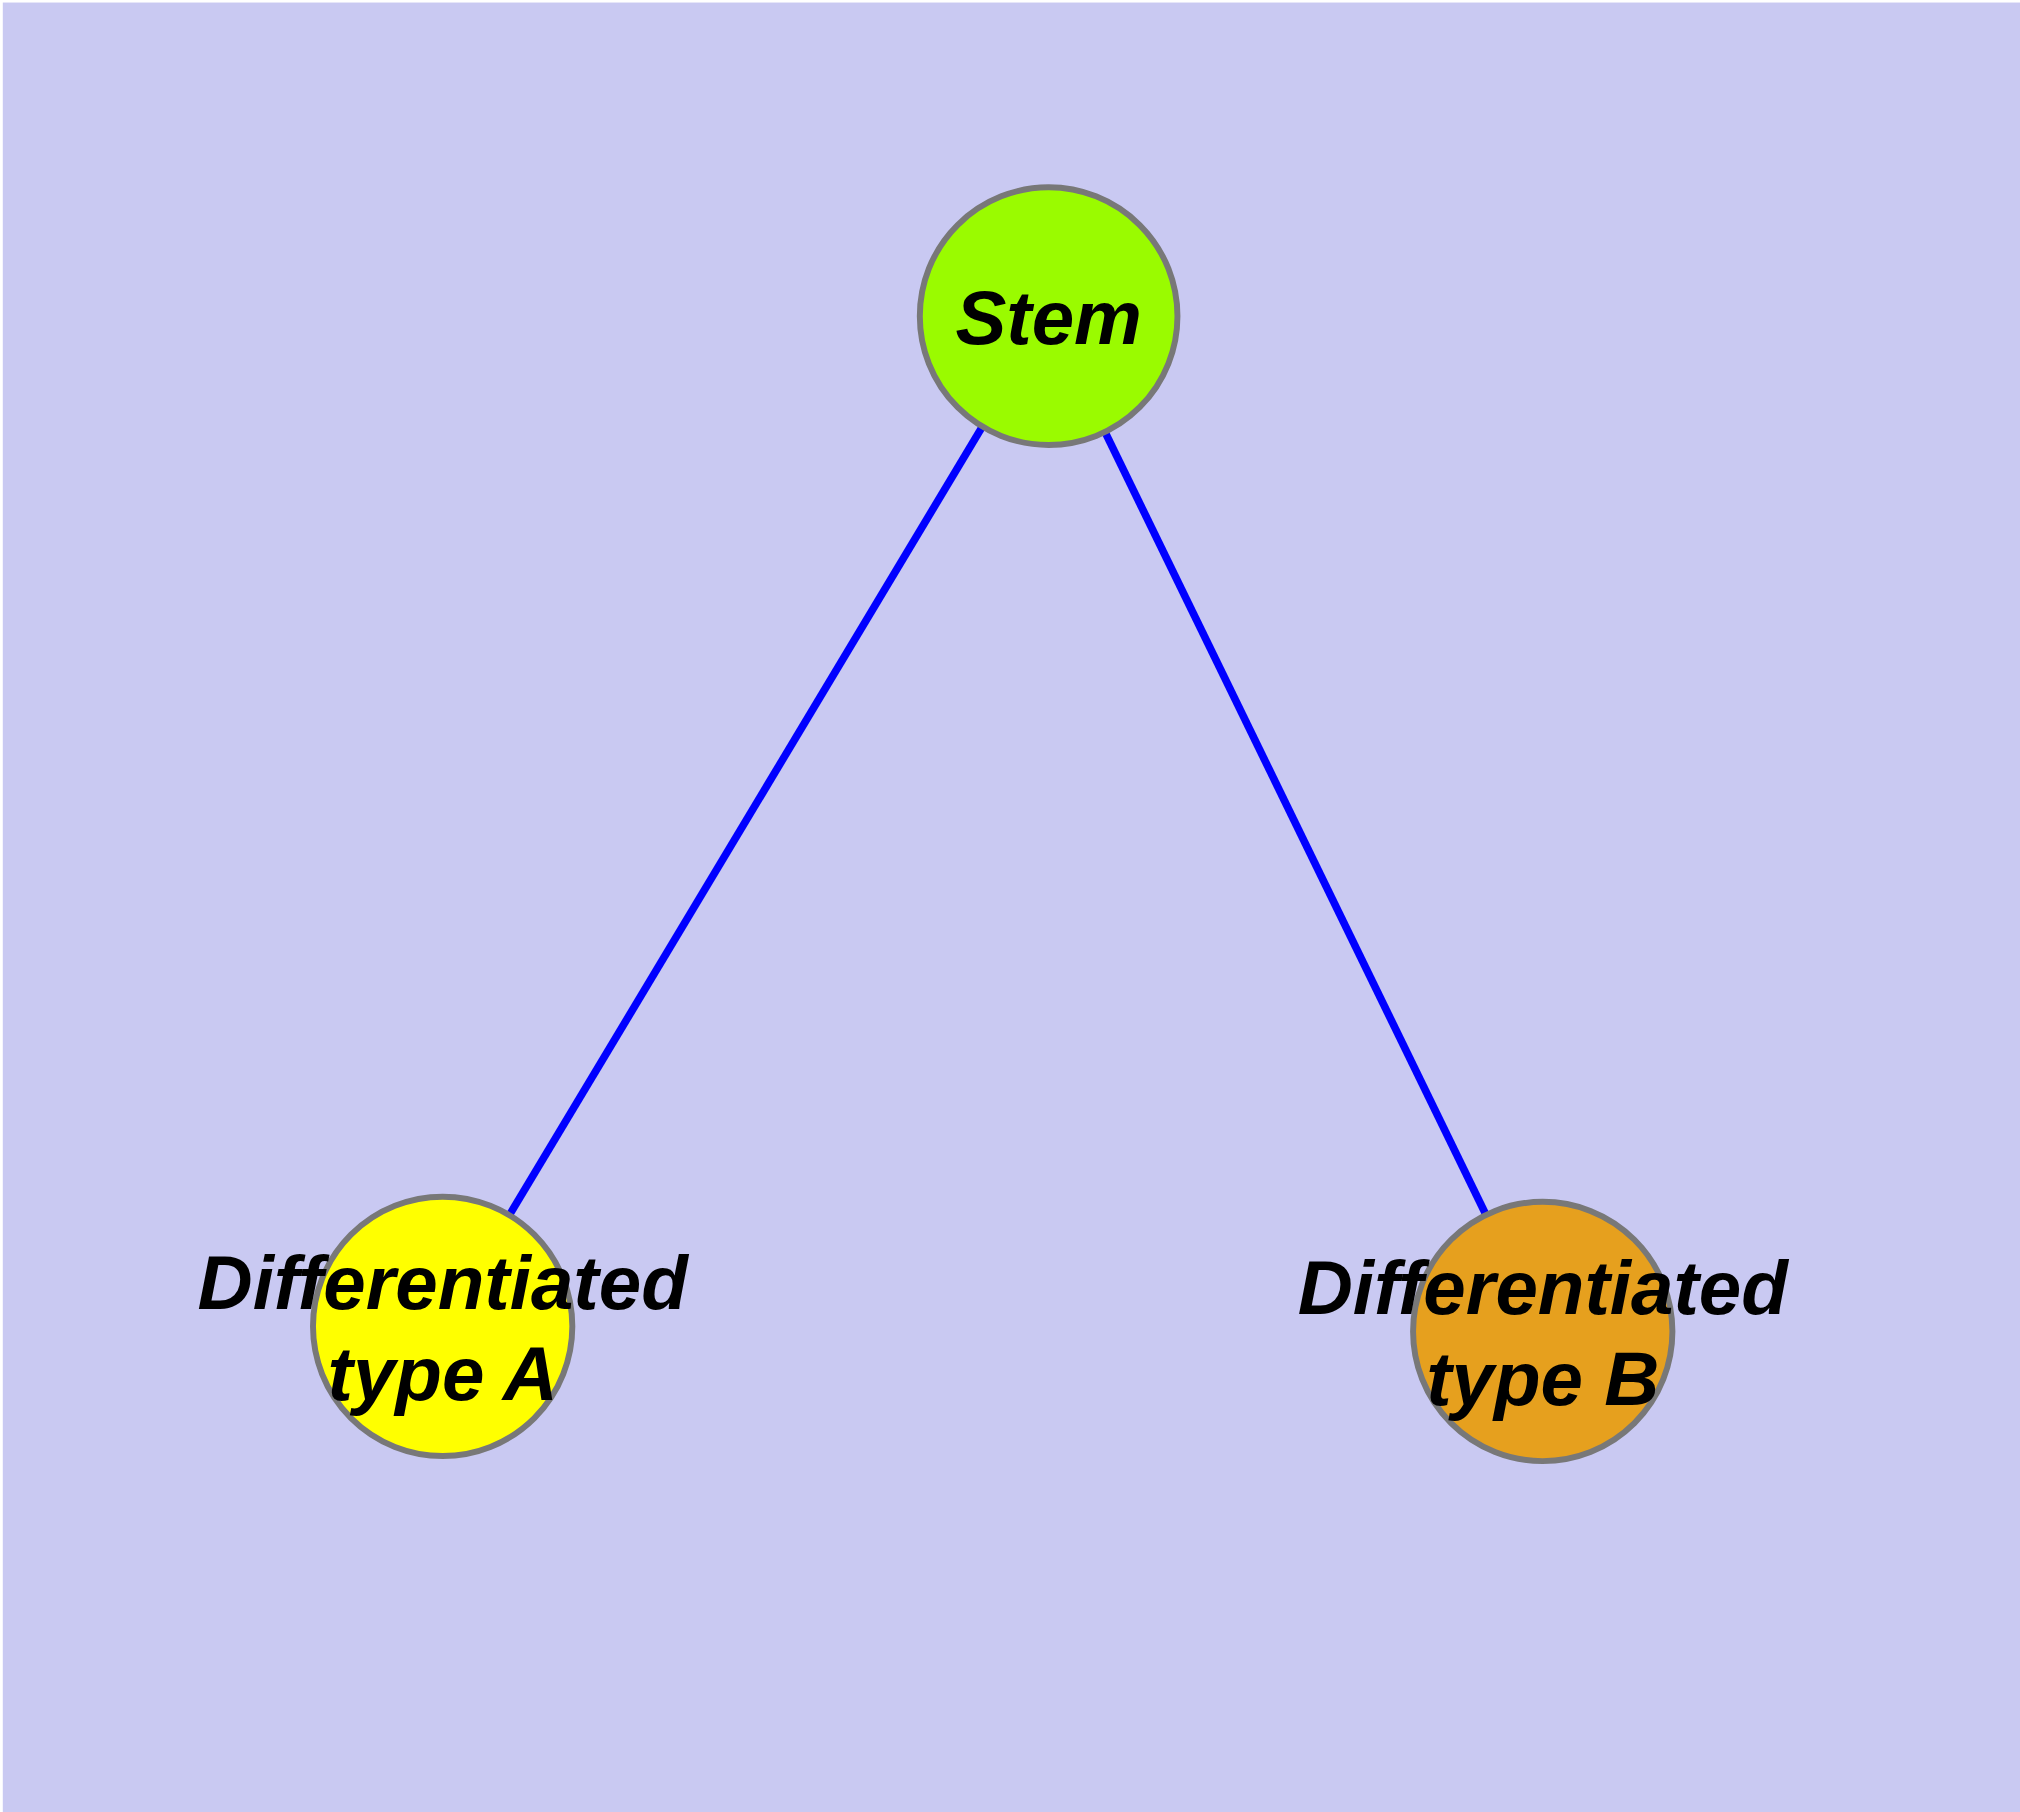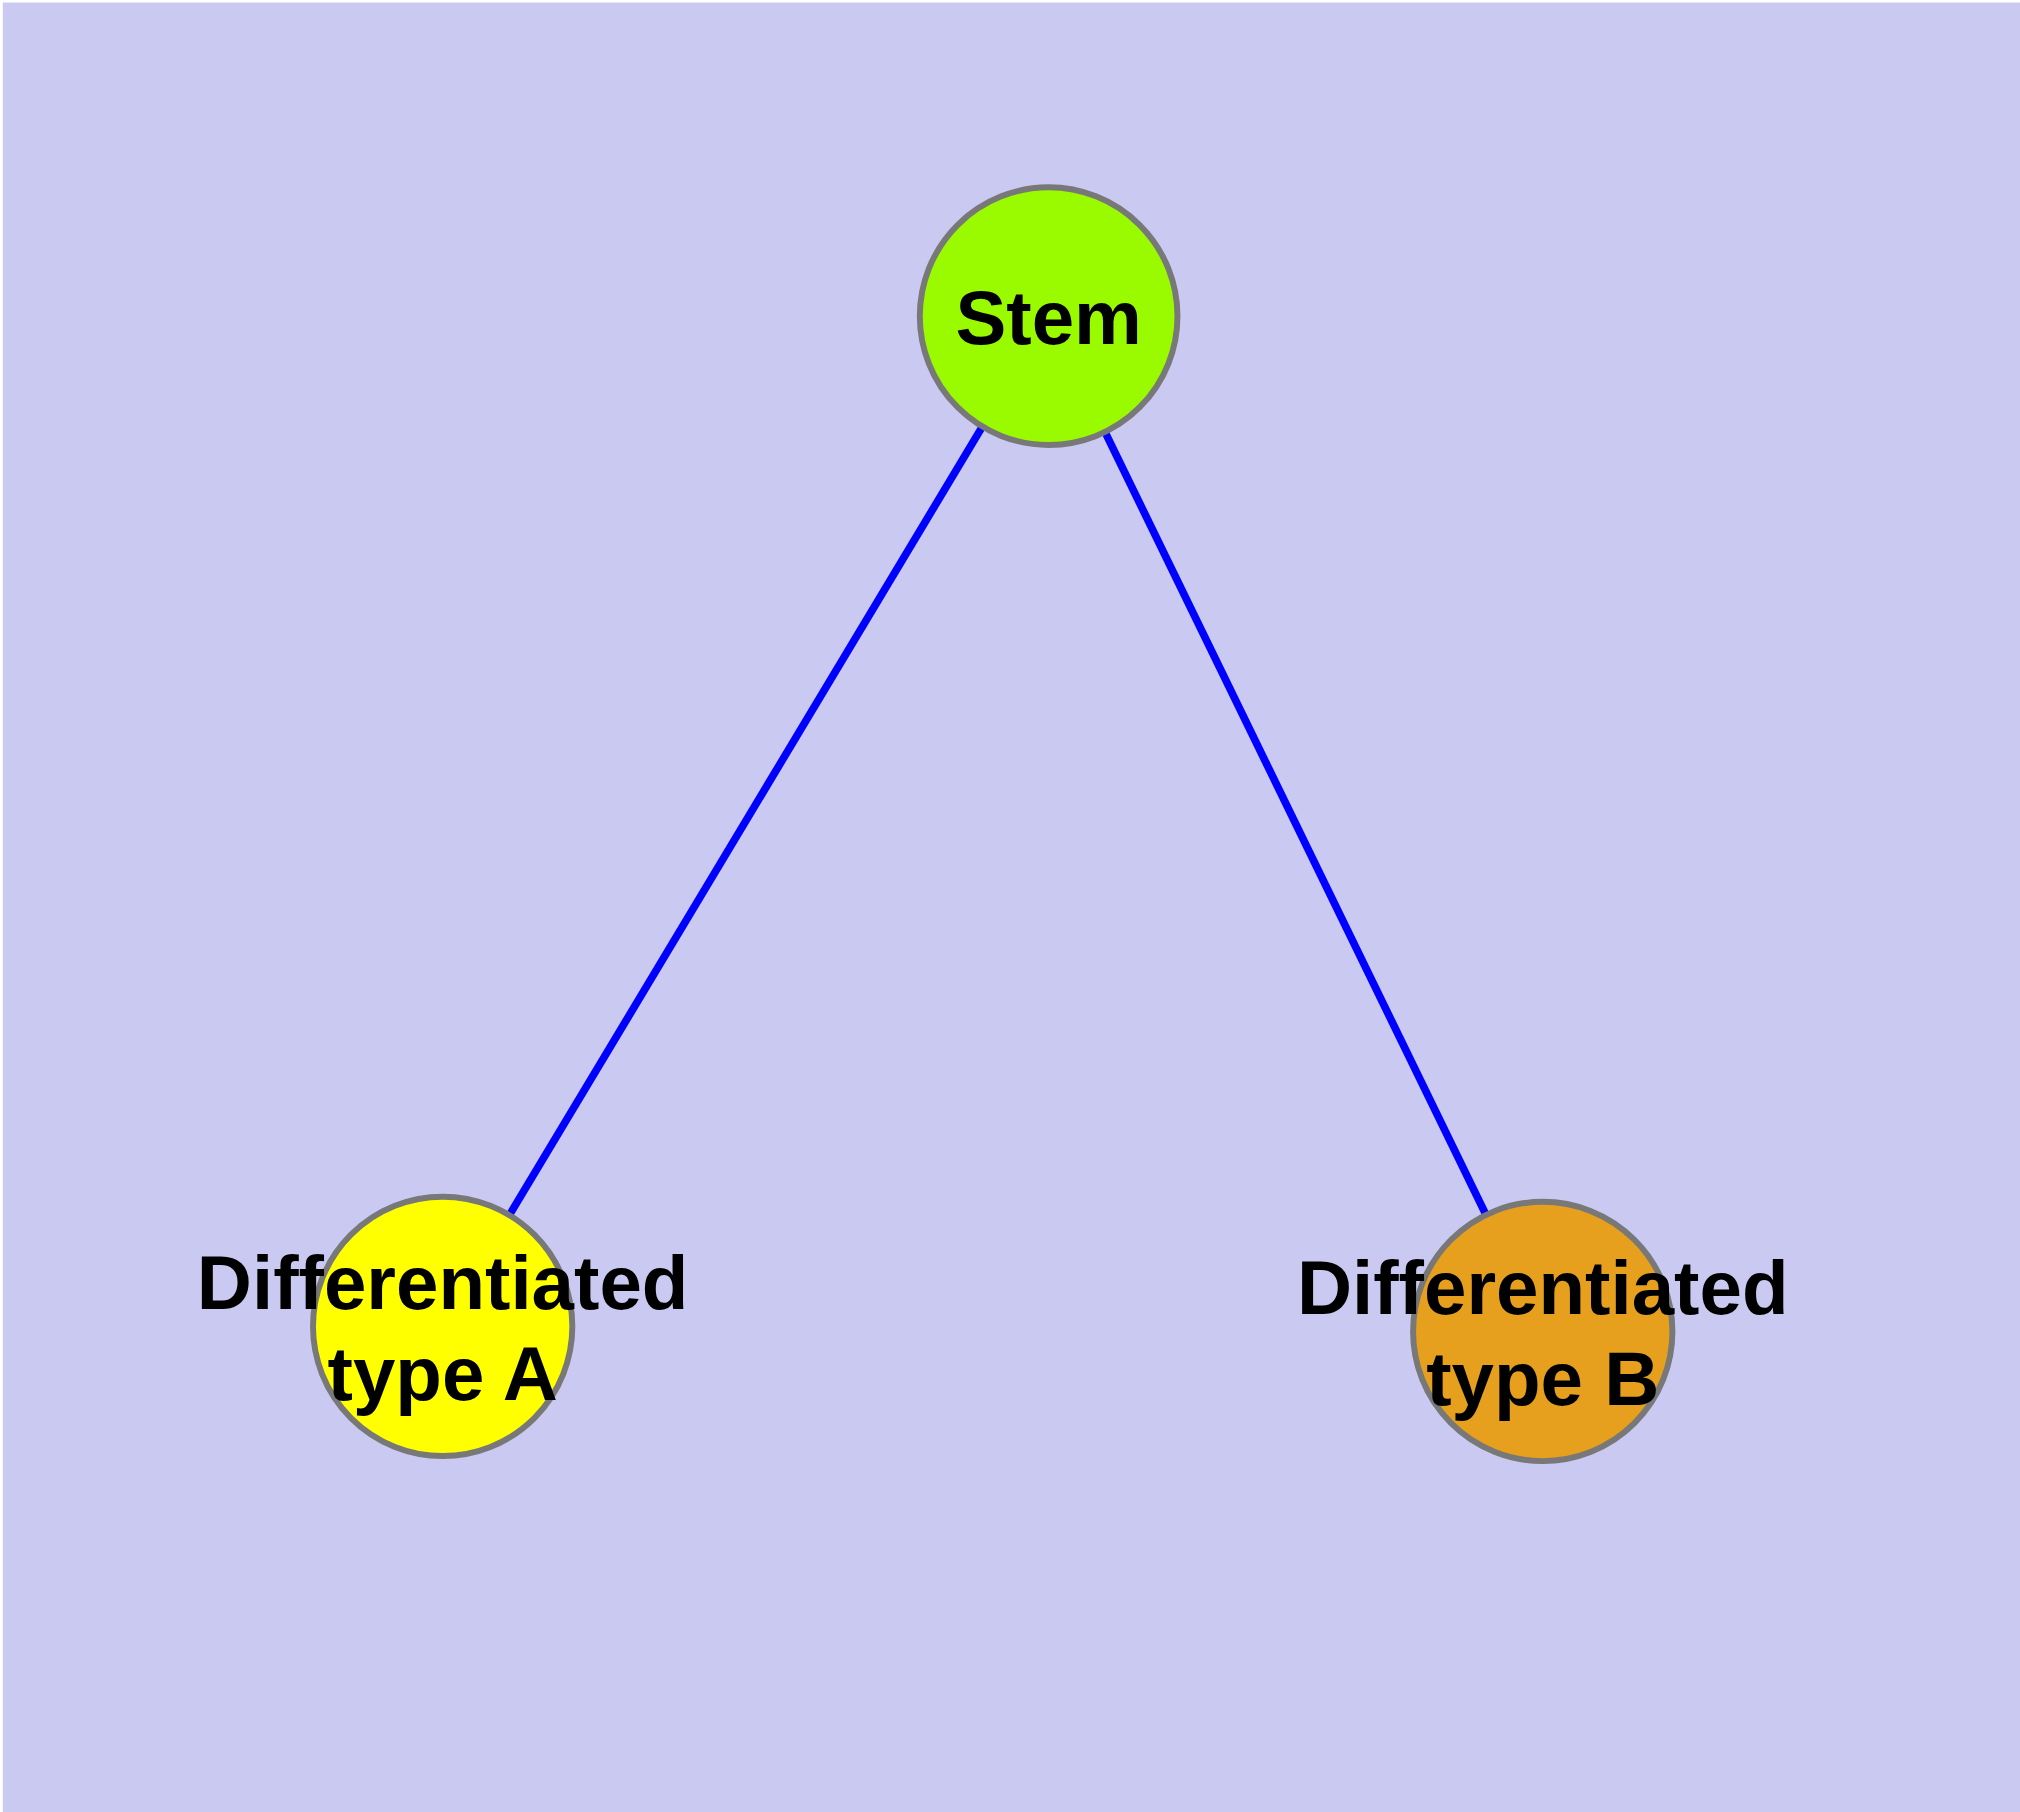--- a/index.html
+++ b/index.html
@@ -9,20 +9,21 @@
     width: 2021px;
     height: 1812px;
     overflow: hidden;
   }
   .stage {
     position: absolute;
     left: 0;
     top: 0;
     width: 2021px;
     height: 1812px;
+    font-style: italic;
   }
   svg {
     display: block;
   }
   .node-label {
     font-family: "Liberation Sans", "DejaVu Sans", sans-serif;
     font-weight: bold;
     font-size: 90px;
   }
 </style>

